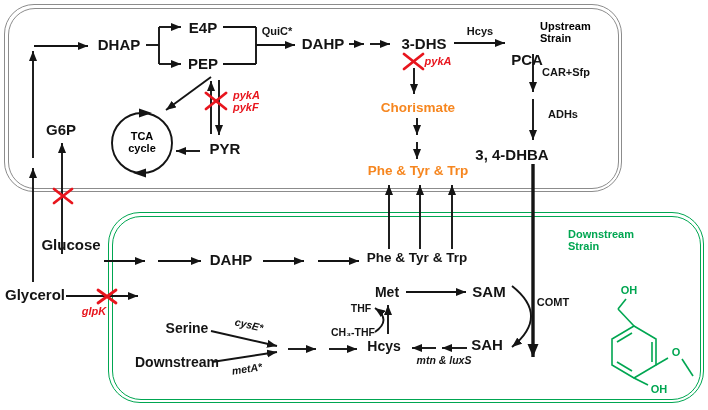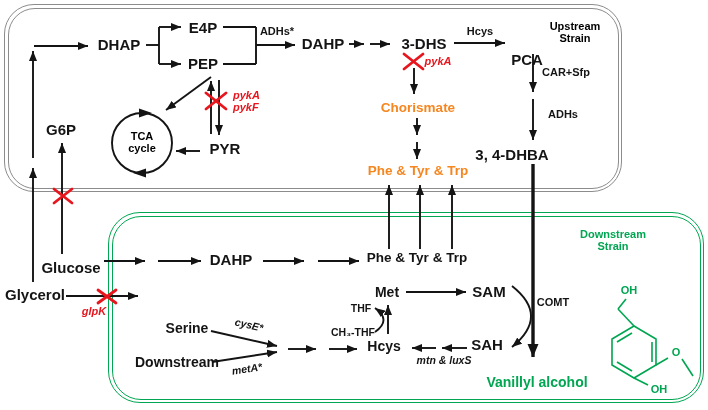--- a/index.html
+++ b/index.html
@@ -17,21 +17,21 @@
   .s15{font-size:15px;}
   .s14{font-size:14px;}
   .s13{font-size:13.5px;}
   .s11{font-size:11px;}
   .s10{font-size:10.5px;}
   .red{color:#e8151d;font-style:italic;}
   .orange{color:#f6861f;}
   .green{color:#00a651;}
   .stack{position:absolute;transform:none;z-index:4;font-weight:bold;line-height:1.12;white-space:nowrap;}
   .stack div{display:block;}
-  .right{text-align:center;}
+  .right{text-align:left;}
   .center{text-align:center;}
   .rot-cyse{transform:translate(-50%,-50%) rotate(13deg);}
   .rot-meta{transform:translate(-50%,-50%) rotate(-9deg);}
 </style>
 </head>
 <body>
 
 <div id="canvas">
 
   <div class="box gray-outer" style="left:4px;top:4px;width:618px;height:188px;">
@@ -144,21 +144,21 @@
       <line x1="618" y1="309" x2="626" y2="299"></line>
       <line x1="656" y1="365" x2="668" y2="358"></line>
       <line x1="682" y1="359" x2="693" y2="376"></line>
       <line x1="634" y1="378" x2="648" y2="385"></line>
     </g>
   </svg>
 
   <div class="lbl s15" style="left:119px;top:45px;">DHAP</div>
   <div class="lbl s15" style="left:203px;top:28px;">E4P</div>
   <div class="lbl s15" style="left:203px;top:64px;">PEP</div>
-  <div class="lbl s11" style="left:277px;top:32px;">ADHs*</div>
+  <div class="lbl s11" style="left:277px;top:32px;">QuiC*</div>
   <div class="lbl s15" style="left:323px;top:44px;">DAHP</div>
   <div class="lbl s15" style="left:424px;top:44px;">3-DHS</div>
   <div class="lbl s11" style="left:480px;top:32px;">Hcys</div>
   <div class="lbl s15" style="left:527px;top:60px;">PCA</div>
   <div class="lbl s11" style="left:566px;top:73px;">CAR+Sfp</div>
   <div class="lbl s11" style="left:563px;top:115px;">ADHs</div>
   <div class="lbl s15" style="left:512px;top:155px;">3, 4-DHBA</div>
   <div class="lbl s11 red" style="left:438px;top:62px;">pykA</div>
   <div class="lbl s13 orange" style="left:418px;top:108px;">Chorismate</div>
   <div class="lbl s13 orange" style="left:418px;top:171px;">Phe &amp; Tyr &amp; Trp</div>
@@ -174,21 +174,21 @@
     <div>TCA</div>
     <div>cycle</div>
   </div>
 
   <div class="stack s11 right" style="left:540px;top:20px;width:70px;">
     <div>Upstream</div>
     <div>Strain</div>
   </div>
 
 
-  <div class="lbl s15" style="left:71px;top:268px;">Glucose</div>
+  <div class="lbl s15" style="left:71px;top:245px;">Glucose</div>
   <div class="lbl s15" style="left:35px;top:295px;">Glycerol</div>
   <div class="lbl s11 red" style="left:94px;top:312px;">glpK</div>
 
   <div class="stack s11 right green" style="left:568px;top:228px;width:90px;">
     <div>Downstream</div>
     <div>Strain</div>
   </div>
 
   <div class="lbl s15" style="left:231px;top:260px;">DAHP</div>
   <div class="lbl s13" style="left:417px;top:258px;">Phe &amp; Tyr &amp; Trp</div>
@@ -197,19 +197,18 @@
   <div class="lbl s14" style="left:177px;top:362px;">Downstream</div>
   <div class="lbl s10 rot-meta" style="left:247px;top:369px;font-style:italic;">metA*</div>
   <div class="lbl s14" style="left:387px;top:292px;">Met</div>
   <div class="lbl s15" style="left:489px;top:292px;">SAM</div>
   <div class="lbl s10" style="left:361px;top:309px;">THF</div>
   <div class="lbl s10" style="left:353px;top:333px;">CH₃-THF</div>
   <div class="lbl s14" style="left:384px;top:346px;">Hcys</div>
   <div class="lbl s15" style="left:487px;top:345px;">SAH</div>
   <div class="lbl s10" style="left:444px;top:361px;font-style:italic;">mtn &amp; luxS</div>
   <div class="lbl s11" style="left:553px;top:303px;">COMT</div>
-  <div class="lbl s14 green" style="left:537px;top:382px;">Vanillyl alcohol</div>
 
   <div class="lbl s11 green" style="left:629px;top:291px;">OH</div>
   <div class="lbl s11 green" style="left:676px;top:353px;">O</div>
   <div class="lbl s11 green" style="left:659px;top:390px;">OH</div>
 
 </div>
 
 </body></html>

